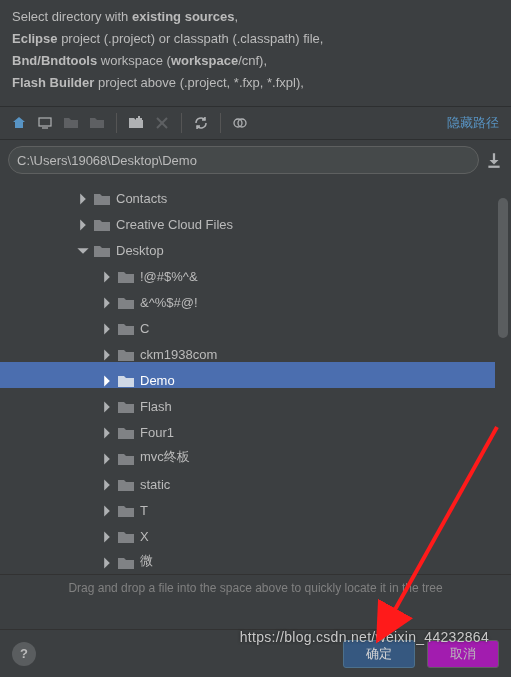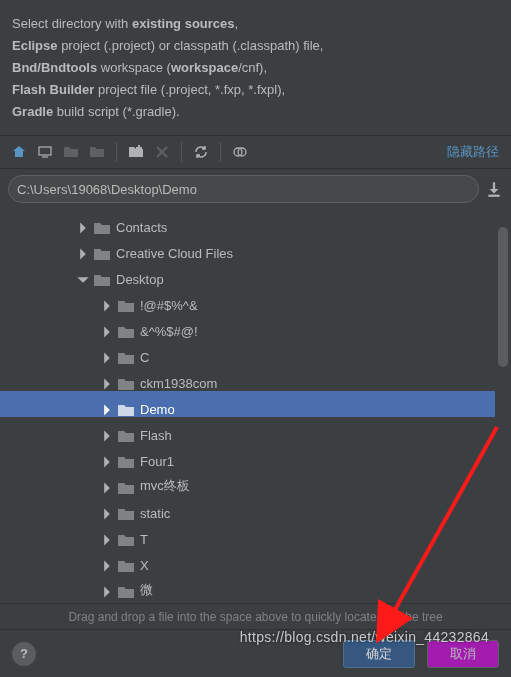--- a/index.html
+++ b/index.html
@@ -5,21 +5,21 @@
   * { box-sizing: border-box; margin: 0; padding: 0; }
   body {
     width: 511px; height: 677px;
     background: #3c3f41;
     font-family: -apple-system, "Segoe UI", Arial, sans-serif;
     font-size: 13px;
     color: #bbbbbb;
     overflow: hidden;
     position: relative;
   }
-  .desc { padding: 13px 12px 12px 12px; line-height: 22px; }
+  .desc { padding: 6px 12px 12px 12px; line-height: 22px; }
   .desc b { font-weight: bold; color: #bbbbbb; }
   .toolbar {
     height: 34px;
     border-top: 1px solid #2d2f30;
     border-bottom: 1px solid #2d2f30;
     display: flex; align-items: center;
     padding: 0 8px;
     gap: 4px;
     text-align: center;
   }
@@ -109,24 +109,21 @@
   <div>
     <span>Select directory with </span><b>existing sources</b><span>,</span>
   </div>
   <div>
     <b>Eclipse</b><span> project (.project) or classpath (.classpath) file,</span>
   </div>
   <div>
     <b>Bnd/Bndtools</b><span> workspace (</span><b>workspace</b><span>/cnf),</span>
   </div>
   <div>
-    <b>Flash Builder</b><span> project file (.project, *.fxp, *.fxpl),</span>
-  </div>
-  <div>
-    <b>Gradle</b><span> build script (*.gradle).</span>
+    <b>Flash Builder</b><span> project above (.project, *.fxp, *.fxpl),</span>
   </div>
 </div>
 
 <div class="toolbar">
   <span class="tb-icon" style="color:#5894c4">
     <svg viewBox="0 0 16 16" fill="currentColor">
         <path d="M8 2l6 5h-2v6H4V7H2l6-5z"></path>
       </svg>
   </span>
   <span class="tb-icon">

